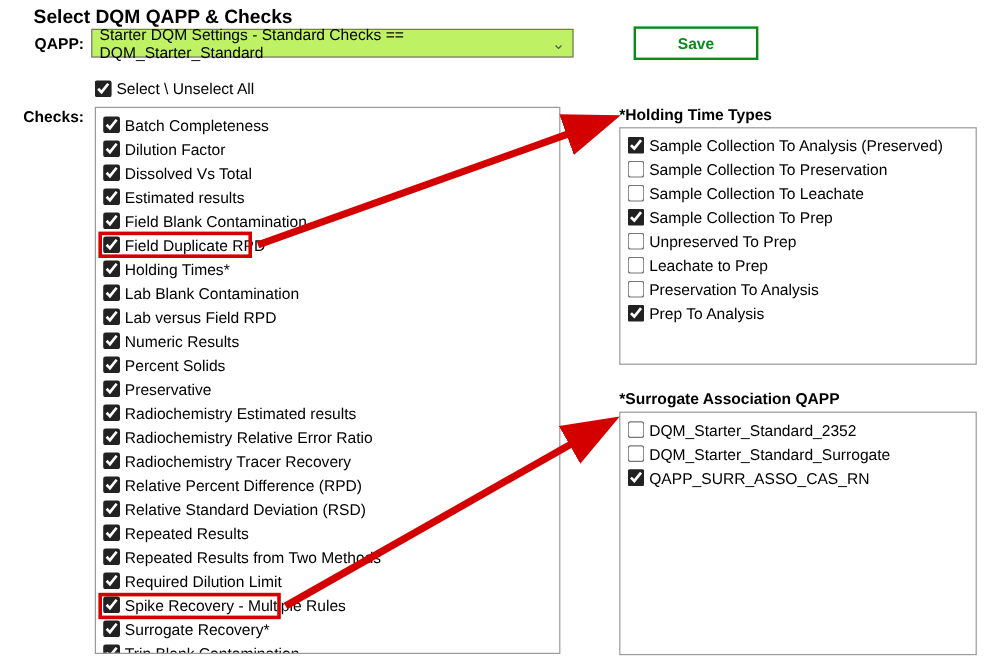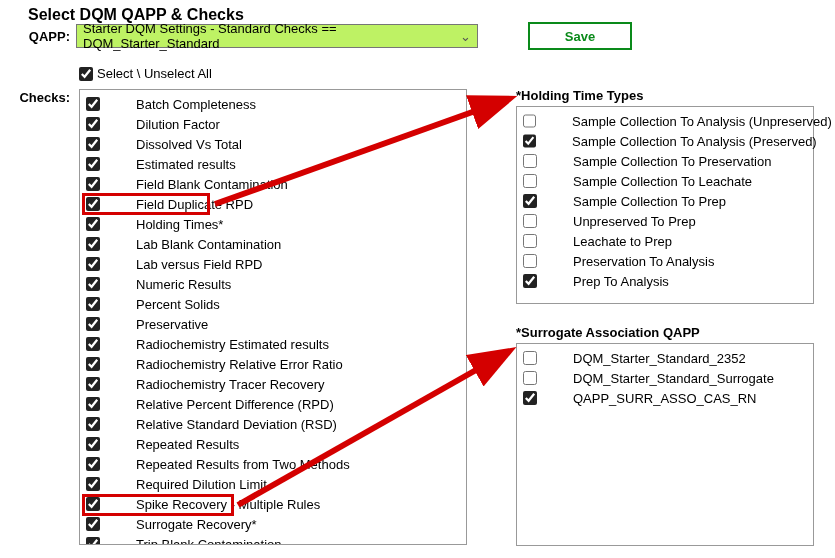--- a/index.html
+++ b/index.html
@@ -83,21 +83,21 @@
     height: 20px;
     padding: 0 2px 0 4px;
     gap: 4px;
     position: relative;
     white-space: nowrap;
   }
   input.cb {
     width: 14px; height: 14px; margin: 0;
     accent-color: #222;
   }
-  .check-label { font-size: 13px; margin-left: 32px; }
+  .check-label { font-size: 13px; }
 
   .highlight {
     border: 3px solid #d40000;
     position: absolute;
     pointer-events: none;
     box-sizing: border-box;
   }
 
   
   .side-title {
@@ -237,24 +237,20 @@
         <input type="checkbox" class="cb" checked="" style="">
         <span class="check-label">Trip Blank Contamination</span>
       </div>
     </div>
 
 <div class="highlight" style="left:82px; top:193px; width:128px; height:22px;"></div>
 <div class="highlight" style="left:82px; top:494px; width:152px; height:22px;"></div>
 
 <div class="side-title" style="left:516px; top:88px;">*Holding Time Types</div>
 <div class="side-box" id="holding-box" style="left:516px; top:106px; height:198px;">
-      <div class="check-row">
-        <input type="checkbox" class="cb" style="">
-        <span class="check-label">Sample Collection To Analysis (Unpreserved)</span>
-      </div>
       <div class="check-row">
         <input type="checkbox" class="cb" checked="" style="">
         <span class="check-label">Sample Collection To Analysis (Preserved)</span>
       </div>
       <div class="check-row">
         <input type="checkbox" class="cb" style="">
         <span class="check-label">Sample Collection To Preservation</span>
       </div>
       <div class="check-row">
         <input type="checkbox" class="cb" style="">

